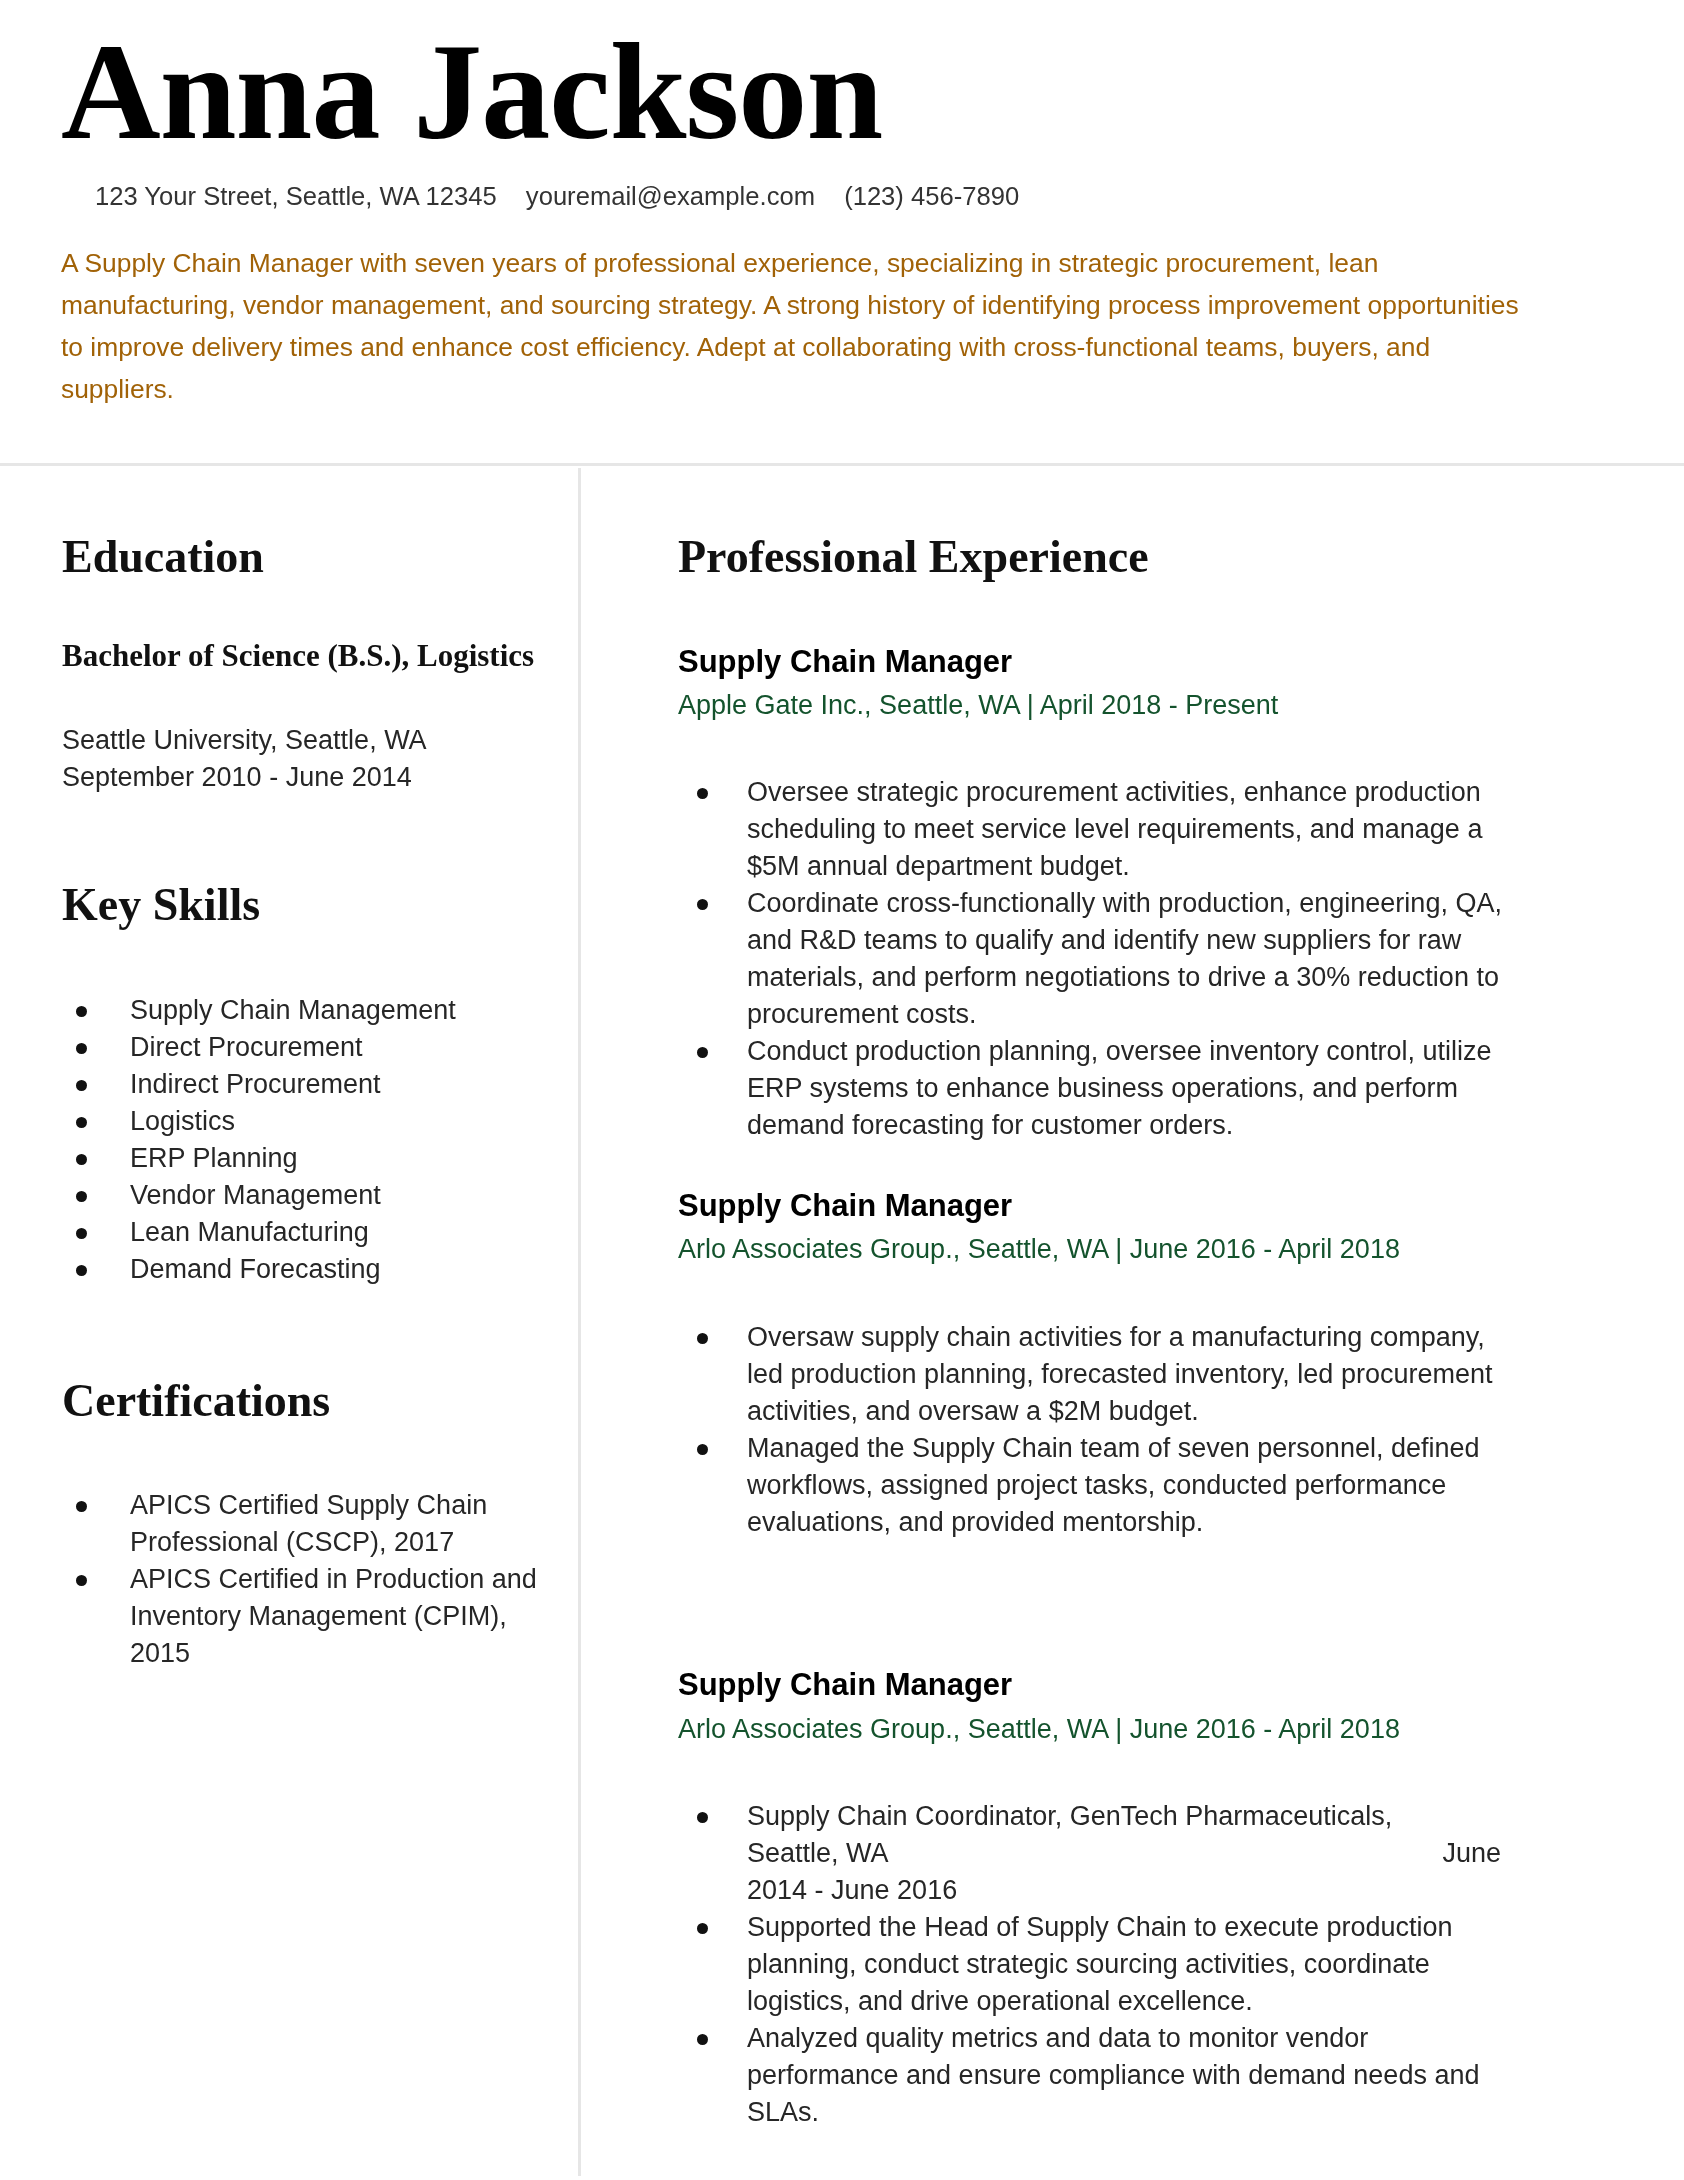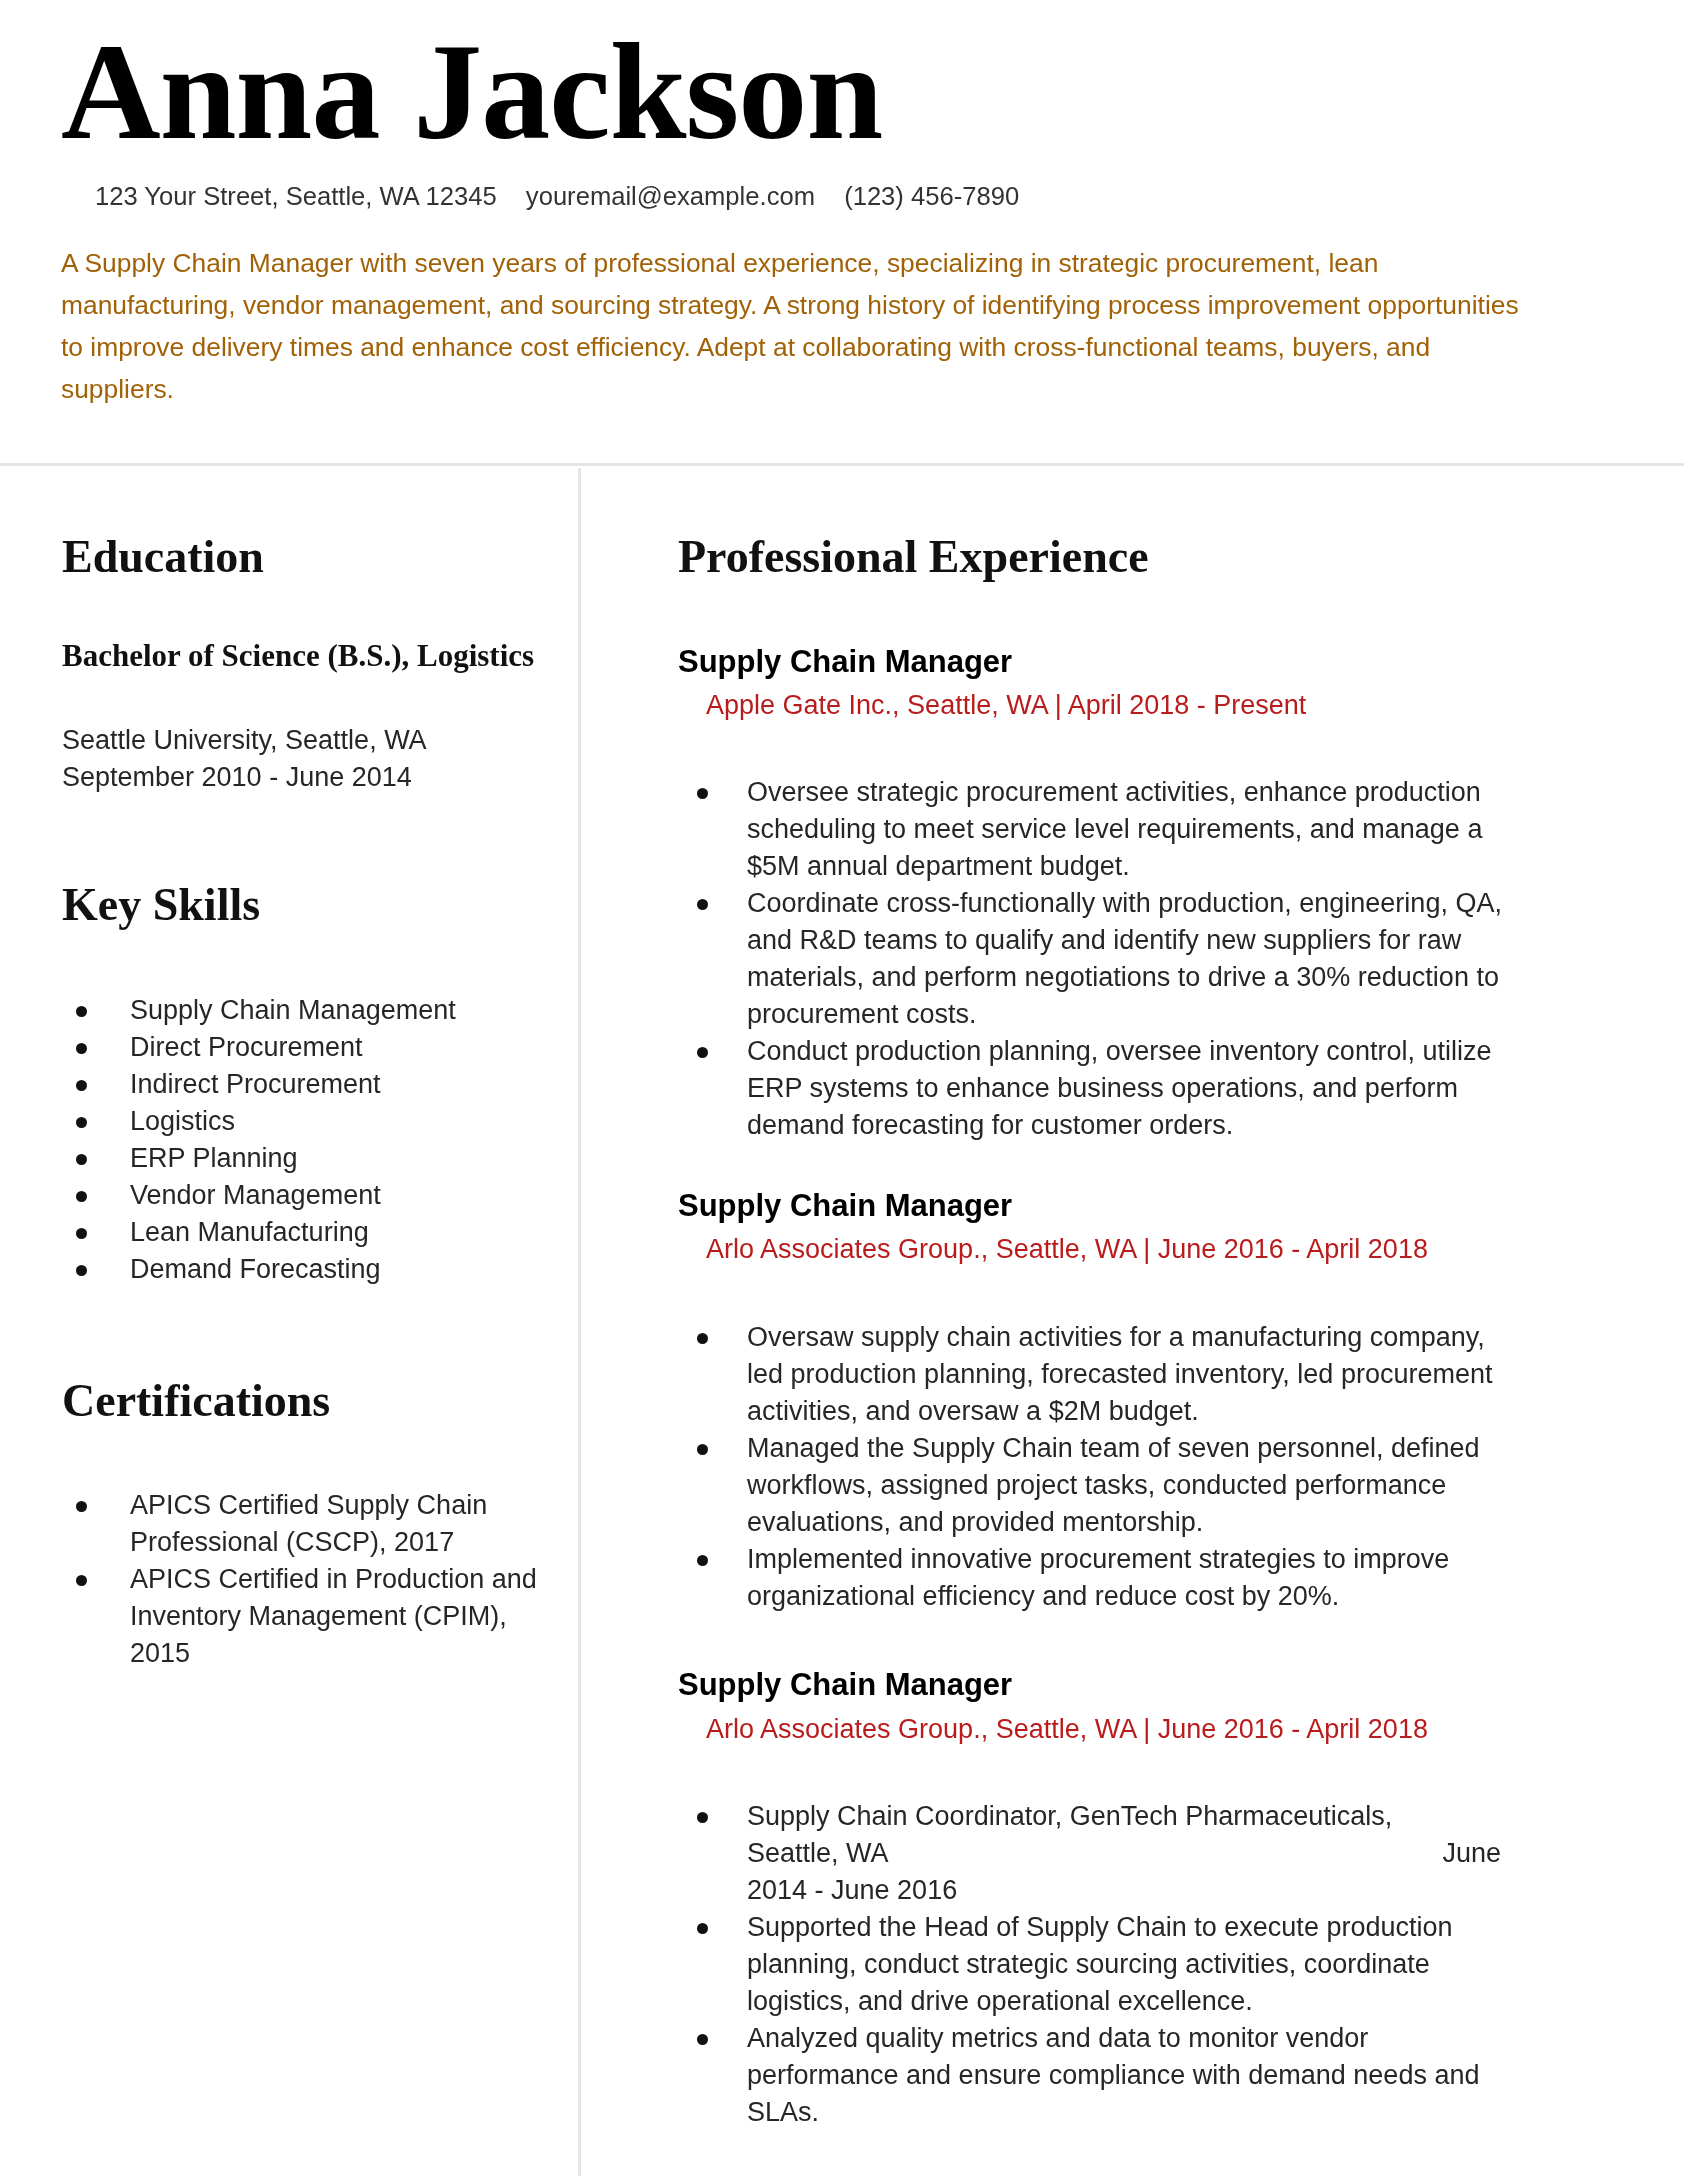--- a/index.html
+++ b/index.html
@@ -21,21 +21,21 @@
 
   .edu-degree { position: absolute; left: 0; top: 169px; width: 477px; font-family: "Liberation Serif", serif; font-weight: bold; font-size: 31px; line-height: 37px; color: #111; }
   .edu-line { position: absolute; left: 0; font-family: Liberation Sans, sans-serif; font-size: 27px; line-height: 37px; color: #262626; white-space: nowrap; }
 
   ul.blist { position: absolute; margin: 4px; padding: 0; list-style: none; font-family: "Liberation Sans", sans-serif; font-size: 27px; line-height: 37px; color: #262626; }
   ul.blist li { position: relative; padding-left: 64px; }
   ul.blist li .dot { position: absolute; left: 10.2px; top: 13.6px; width: 11px; height: 11px; border-radius: 50%; background: #111; }
   .left ul.blist li { padding-left: 64px; }
 
   .job-title { position: absolute; left: 0; font-family: Liberation Sans, sans-serif; font-weight: bold; font-size: 31px; line-height: 37px; color: #000000; white-space: nowrap; }
-  .job-meta { position: absolute; left: 0; font-family: "Liberation Sans", sans-serif; font-size: 27px; line-height: 37px; color: #b91c1c; white-space: nowrap; margin-left: 28px; }
+  .job-meta { position: absolute; left: 0; font-family: "Liberation Sans", sans-serif; font-size: 27px; line-height: 37px; color: #14532d; white-space: nowrap; }
   .right ul.blist { left: 0; width: 843px; }
   .right ul.blist li { padding-left: 65px; }
   .right ul.blist li .dot { left: 14.5px; }
   .splitline { display: flex; justify-content: space-between; width: 754px; }
 </style>
 </head>
 <body>
 
 <div class="header">
   <div class="name">Anna Jackson</div>
@@ -84,21 +84,20 @@
     <li><span class="dot"></span><span>Oversee strategic procurement activities, enhance production scheduling to meet service level requirements, and manage a $5M annual department budget.</span></li>
     <li><span class="dot"></span><span>Coordinate cross-functionally with production, engineering, QA, and R&amp;D teams to qualify and identify new suppliers for raw materials, and perform negotiations to drive a 30% reduction to procurement costs.</span></li>
     <li><span class="dot"></span><span>Conduct production planning, oversee inventory control, utilize ERP systems to enhance business operations, and perform demand forecasting for customer orders.</span></li>
   </ul>
 
   <div class="job-title" style="top:719px;">Supply Chain Manager</div>
   <div class="job-meta" style="top:763px;">Arlo Associates Group., Seattle, WA | June 2016 - April 2018</div>
   <ul class="blist" style="top:847px;">
     <li><span class="dot"></span><span>Oversaw supply chain activities for a manufacturing company, led production planning, forecasted inventory, led procurement activities, and oversaw a $2M budget.</span></li>
     <li><span class="dot"></span><span>Managed the Supply Chain team of seven personnel, defined workflows, assigned project tasks, conducted performance evaluations, and provided mentorship.</span></li>
-    <li><span class="dot"></span><span>Implemented innovative procurement strategies to improve organizational efficiency and reduce cost by 20%.</span></li>
   </ul>
 
   <div class="job-title" style="top:1198px;">Supply Chain Manager</div>
   <div class="job-meta" style="top:1243px;">Arlo Associates Group., Seattle, WA | June 2016 - April 2018</div>
   <ul class="blist" style="top:1326px;">
     <li>
       <span class="dot"></span>
       <div>Supply Chain Coordinator, GenTech Pharmaceuticals,</div>
       <div class="splitline">
         <span>Seattle, WA</span>

